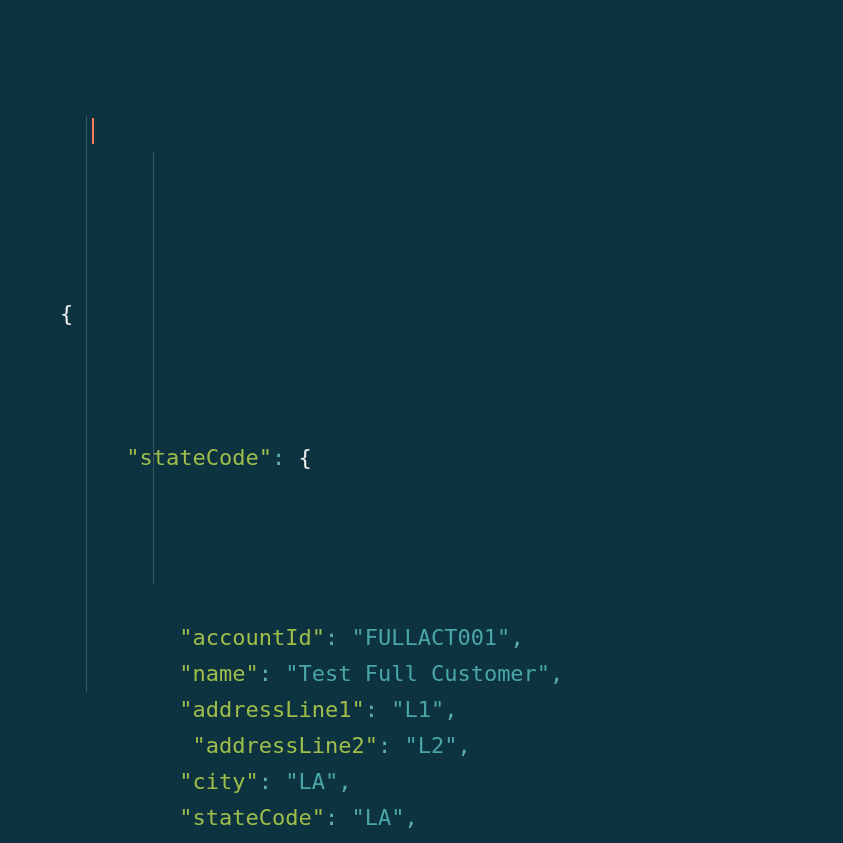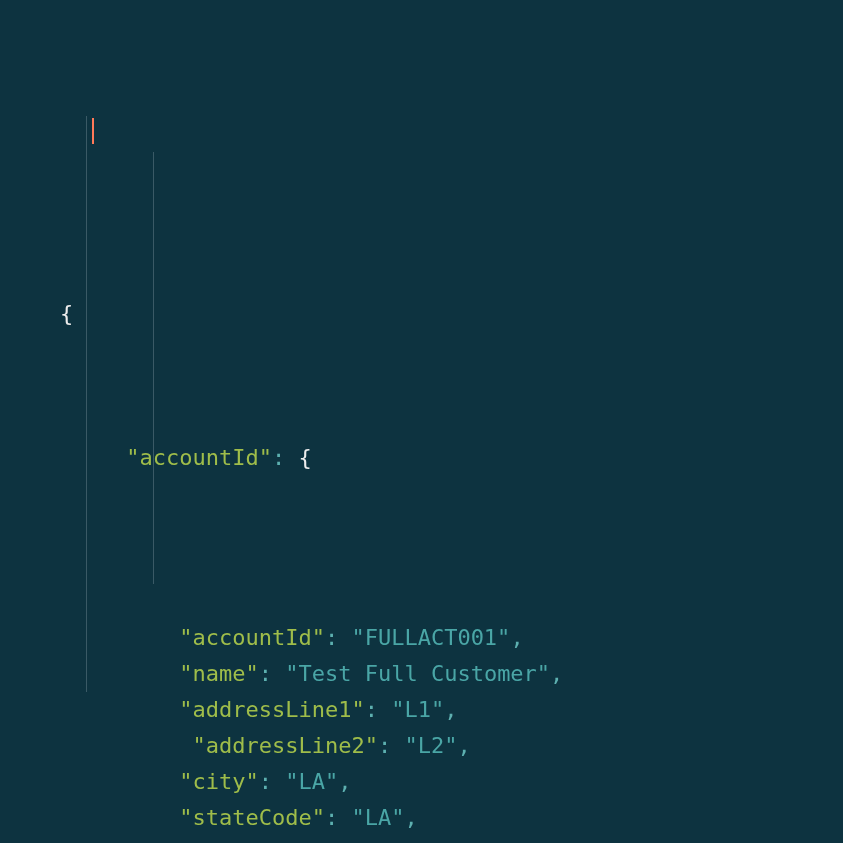--- a/index.html
+++ b/index.html
@@ -53,21 +53,21 @@
 </head>
 <body>
 
 <div class="editor">
   <div class="indent-guide guide1 guide-area1"></div>
   <div class="indent-guide guide2 guide-area2"></div>
   <div class="caret"></div>
 
   <div class="line"><span class="brace">{</span></div>
 
-  <div class="line">     <span class="key"><span>"</span><span>accountId</span><span>"</span></span><span class="punct">: </span><span class="brace">{</span></div>
+  <div class="line">     <span class="key"><span>"</span><span>stateCode</span><span>"</span></span><span class="punct">: </span><span class="brace">{</span></div>
 
   
   <div id="entries"><div class="line">         <span class="key">"accountId"</span><span class="punct">: </span><span class="string">"FULLACT001"</span><span class="comma">,</span></div><div class="line">         <span class="key">"name"</span><span class="punct">: </span><span class="string">"Test Full Customer"</span><span class="comma">,</span></div><div class="line">         <span class="key">"addressLine1"</span><span class="punct">: </span><span class="string">"L1"</span><span class="comma">,</span></div><div class="line">          <span class="key">"addressLine2"</span><span class="punct">: </span><span class="string">"L2"</span><span class="comma">,</span></div><div class="line">         <span class="key">"city"</span><span class="punct">: </span><span class="string">"LA"</span><span class="comma">,</span></div><div class="line">         <span class="key">"stateCode"</span><span class="punct">: </span><span class="string">"LA"</span><span class="comma">,</span></div><div class="line">         <span class="key">"countryCode"</span><span class="punct">: </span><span class="string">"US"</span><span class="comma">,</span></div></div>
 
   
 
   
 </div>
 
 </body></html>

